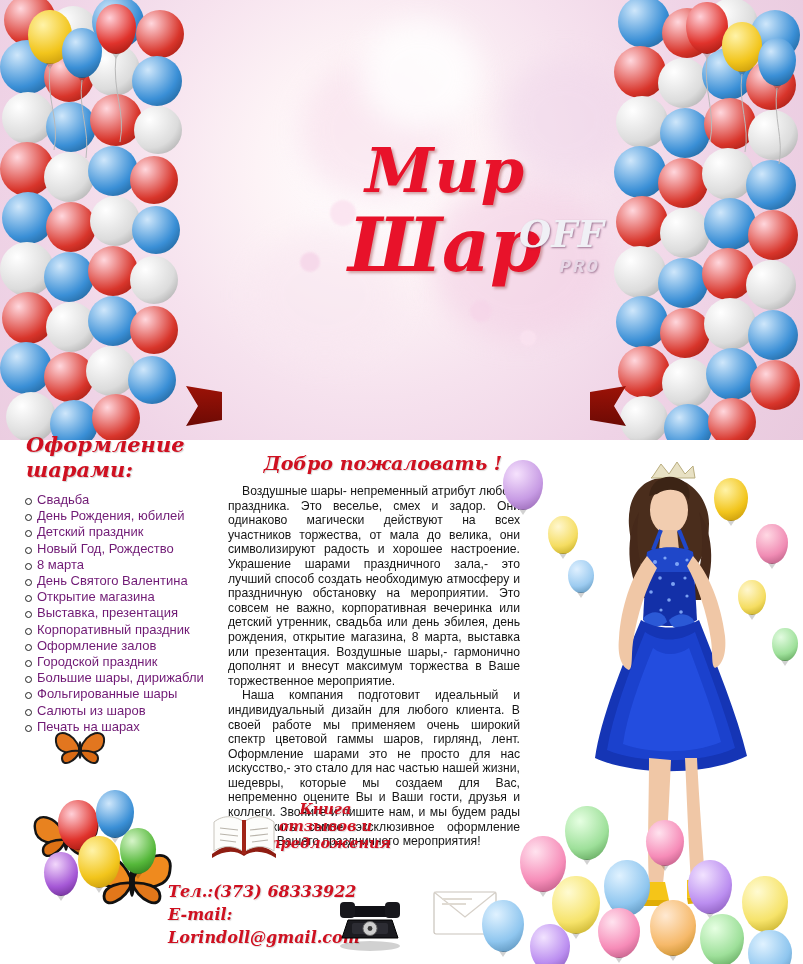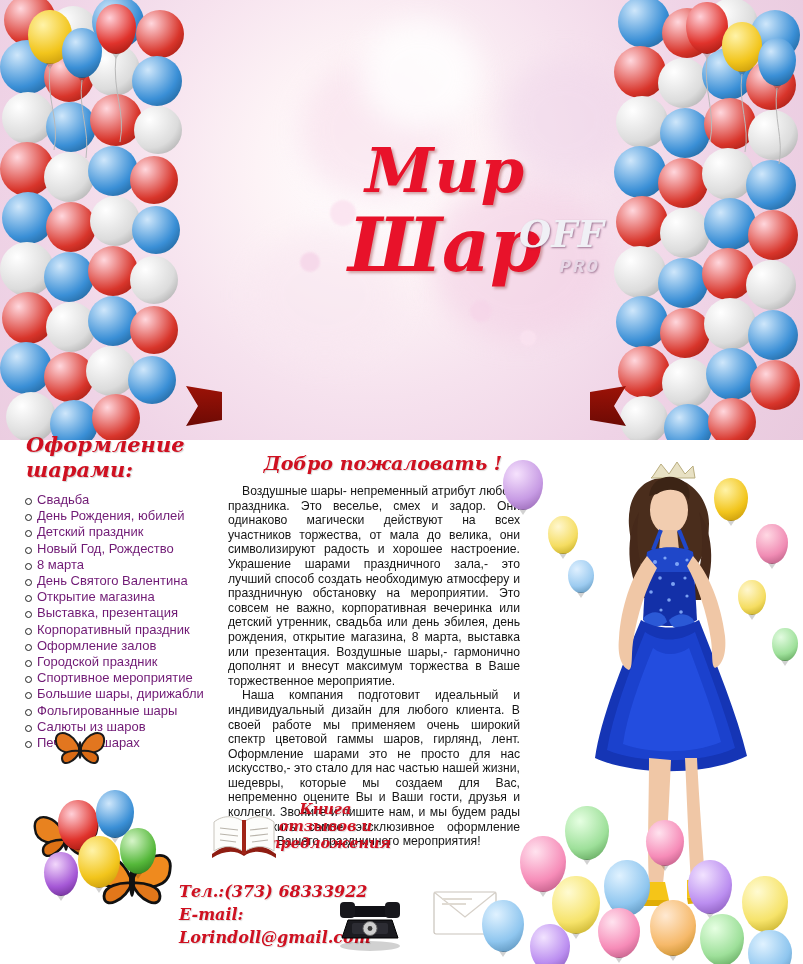--- a/index.html
+++ b/index.html
@@ -173,21 +173,21 @@
     font-style: italic; font-weight: bold;
     color: #cf1020;
     font-size: 14.5px;
     line-height: 17px;
     text-shadow: 1px 1px 1px rgba(0,0,0,.15);
   }
   #book-icon { position: absolute; left: 12px; top: 6px; width: 72px; height: 58px; }
 
   
   #contacts {
-    position: absolute; left: 179px; top: 880px; width: 240px;
+    position: absolute; left: 168px; top: 880px; width: 240px;
   }
   #contacts div {
     font-family: "DejaVu Serif", serif;
     font-style: italic; font-weight: bold;
     color: #cf1020;
     font-size: 16px;
     line-height: 23px;
     text-shadow: 1px 1px 1px rgba(0,0,0,.15);
   }
 
@@ -355,21 +355,20 @@
     <li>День Рождения, юбилей</li>
     <li>Детский праздник</li>
     <li>Новый Год, Рождество</li>
     <li>8 марта</li>
     <li>День Святого Валентина</li>
     <li>Открытие магазина</li>
     <li>Выставка, презентация</li>
     <li>Корпоративный праздник</li>
     <li>Оформление залов</li>
     <li>Городской праздник</li>
-    <li>Спортивное мероприятие</li>
     <li>Большие шары, дирижабли</li>
     <li>Фольгированные шары</li>
     <li>Салюты из шаров</li>
     <li>Печать на шарах</li>
   </ul>
 </div>
 
 <div id="welcome">Добро пожаловать !</div>
 <div id="body-text">
   <p>Воздушные шары- непременный атрибут любого праздника. Это веселье, смех и задор. Они одинаково магически действуют на всех участников торжества, от мала до велика, они символизируют радость и хорошее настроение. Украшение шарами праздничного зала,- это лучший способ создать необходимую атмосферу и праздничную обстановку на мероприятии. Это совсем не важно, корпоративная вечеринка или детский утренник, свадьба или день эбилея, день рождения, открытие магазина, 8 марта, выставка или презентация. Воздушные шары,- гармонично дополнят и внесут максимум торжества в Ваше торжественное мероприятие.</p>

